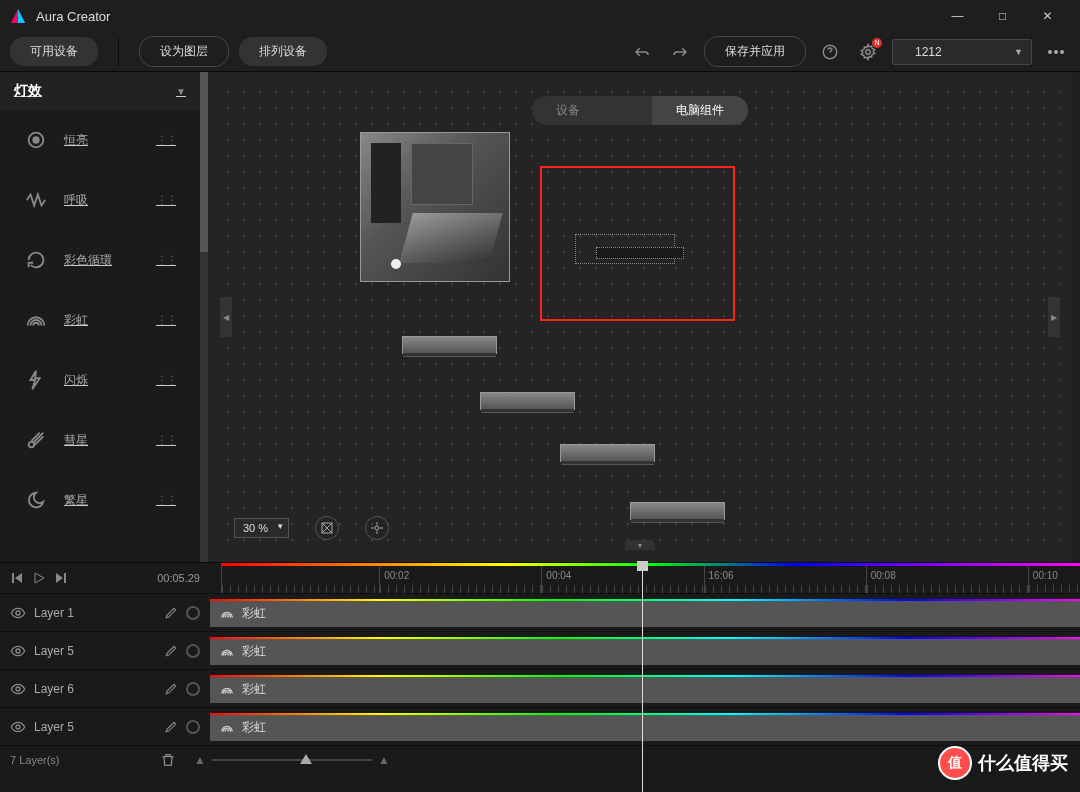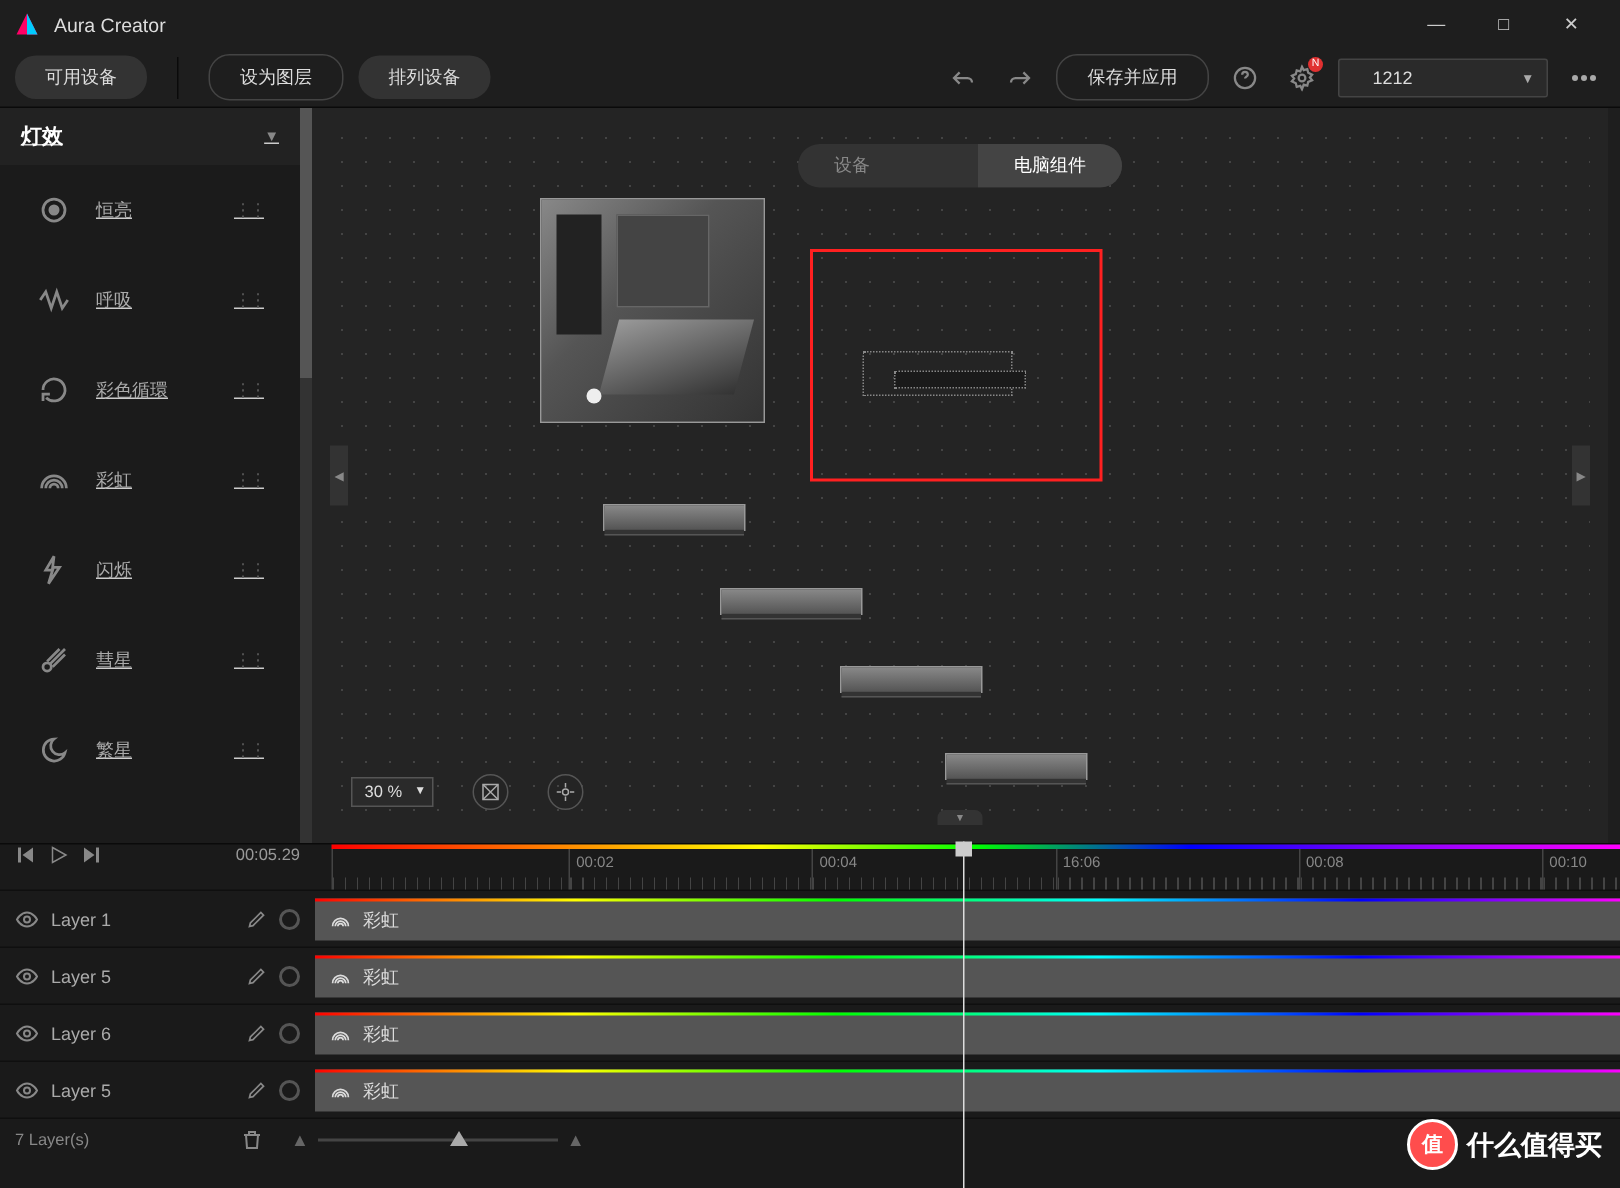--- a/index.html
+++ b/index.html
@@ -65,21 +65,21 @@
 .zoomsel { background: #2a2a2a; border: 1px solid #555; padding: 3px 20px 3px 8px; font-size: 11px; color: #ddd; position: relative; }
 .zoomsel::after { content: "▼"; position: absolute; right: 4px; font-size: 8px; }
 .cbtn { width: 24px; height: 24px; border: 1px solid #555; border-radius: 50%; display: flex; align-items: center; justify-content: center; color: #aaa; font-size: 11px; cursor: pointer; }
 
 .pulltab{ position:absolute; bottom:0; left:50%; transform:translateX(-50%); width:30px; height:10px; background:#333; border-radius:5px 5px 0 0; display:flex; align-items:center; justify-content:center; font-size:7px; color:#888; z-index:3;}
 
 .rightpanel { width: 8px; background: #1e1e1e; }
 
 
 .timeline { height: 230px; background: #1a1a1a; display: flex; flex-direction: column; border-top: 1px solid #0a0a0a; }
-.tlhead { display: flex; height: 30px; align-items: flex-start; }
+.tlhead { display: flex; height: 30px; align-items: center; }
 .tltransport { width: 210px; display: flex; align-items: center; padding: 0 10px; gap: 8px; }
 .tltransport .tbtn { color: #888; cursor: pointer; }
 .tltime { color: #999; margin-left: auto; font-size: 11px; }
 .tlruler { flex: 1; position: relative; height: 30px; margin-left: 11px; }
 .rainbow { position: absolute; top: 0; left: 0; right: 0; height: 3px; background: linear-gradient(to right, #ff0000, #ff7f00, #ffff00, #00ff00, #0000ff, #8b00ff, #ff00ff); }
 .ticks { position: absolute; top: 3px; left: 0; right: 0; height: 27px; display: flex; }
 .tick { flex: 1; border-left: 1px solid #444; font-size: 10px; color: #888; padding: 4px 0 0 4px; position: relative; }
 .tick::after{content:"";position:absolute;bottom:0;left:0;right:0;height:8px;background:repeating-linear-gradient(to right,#444 0,#444 1px,transparent 1px,transparent 8px);}
 .playhead { position: absolute; top: -2px; bottom: -200px; width: 1px; background: #ddd; z-index: 5; }
 .playhead::before { content: ""; position: absolute; top: 0; left: -5px; width: 11px; height: 10px; background: #ccc; }

